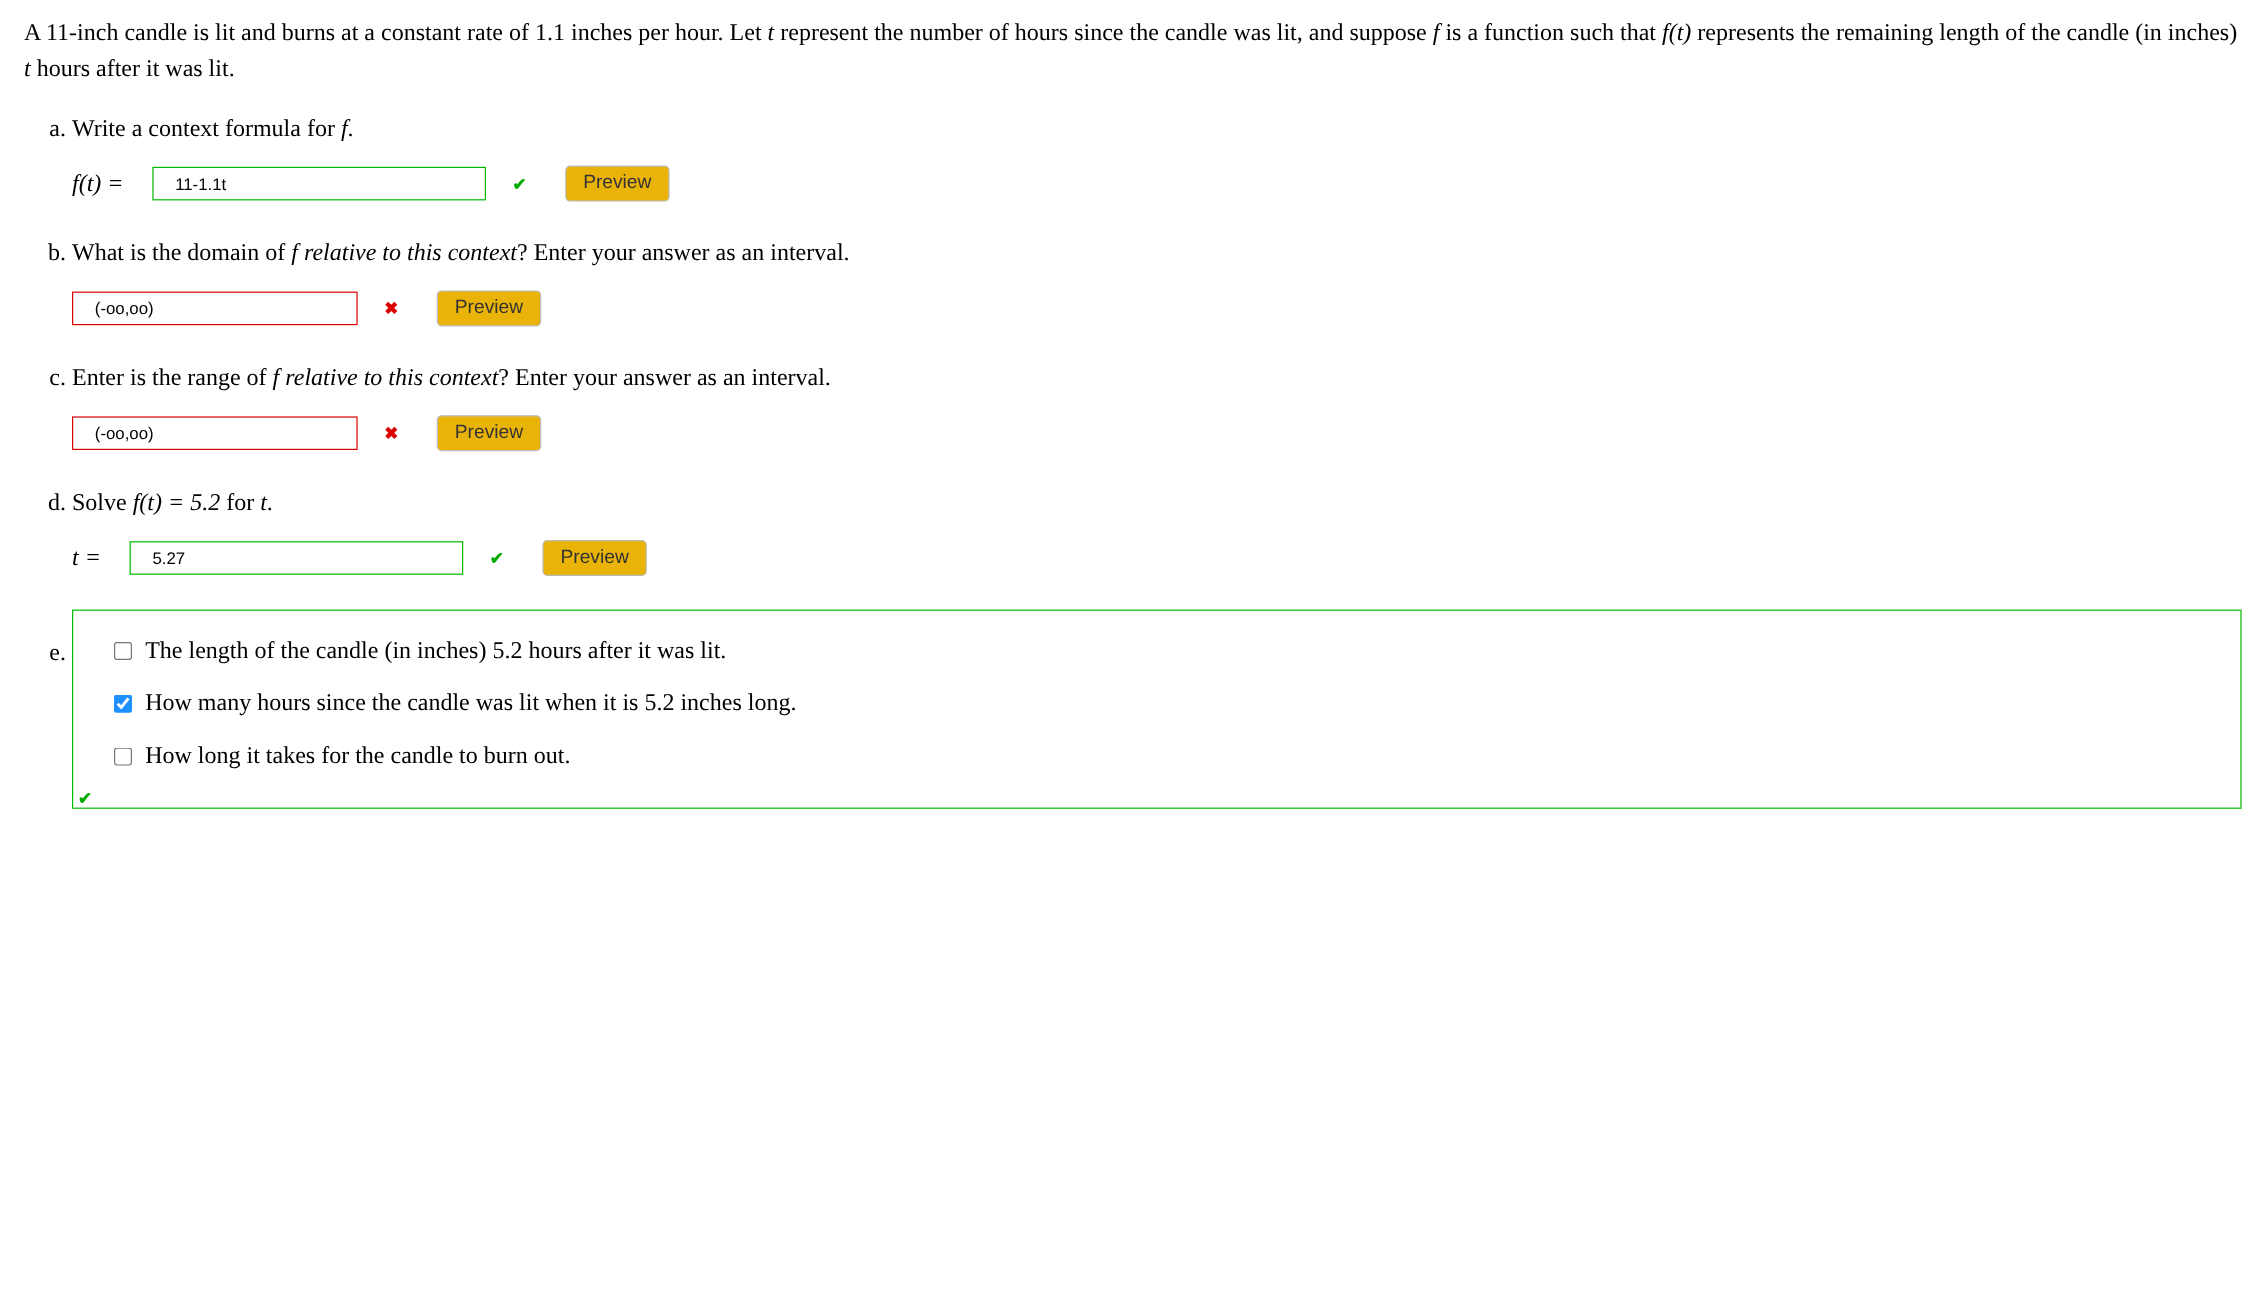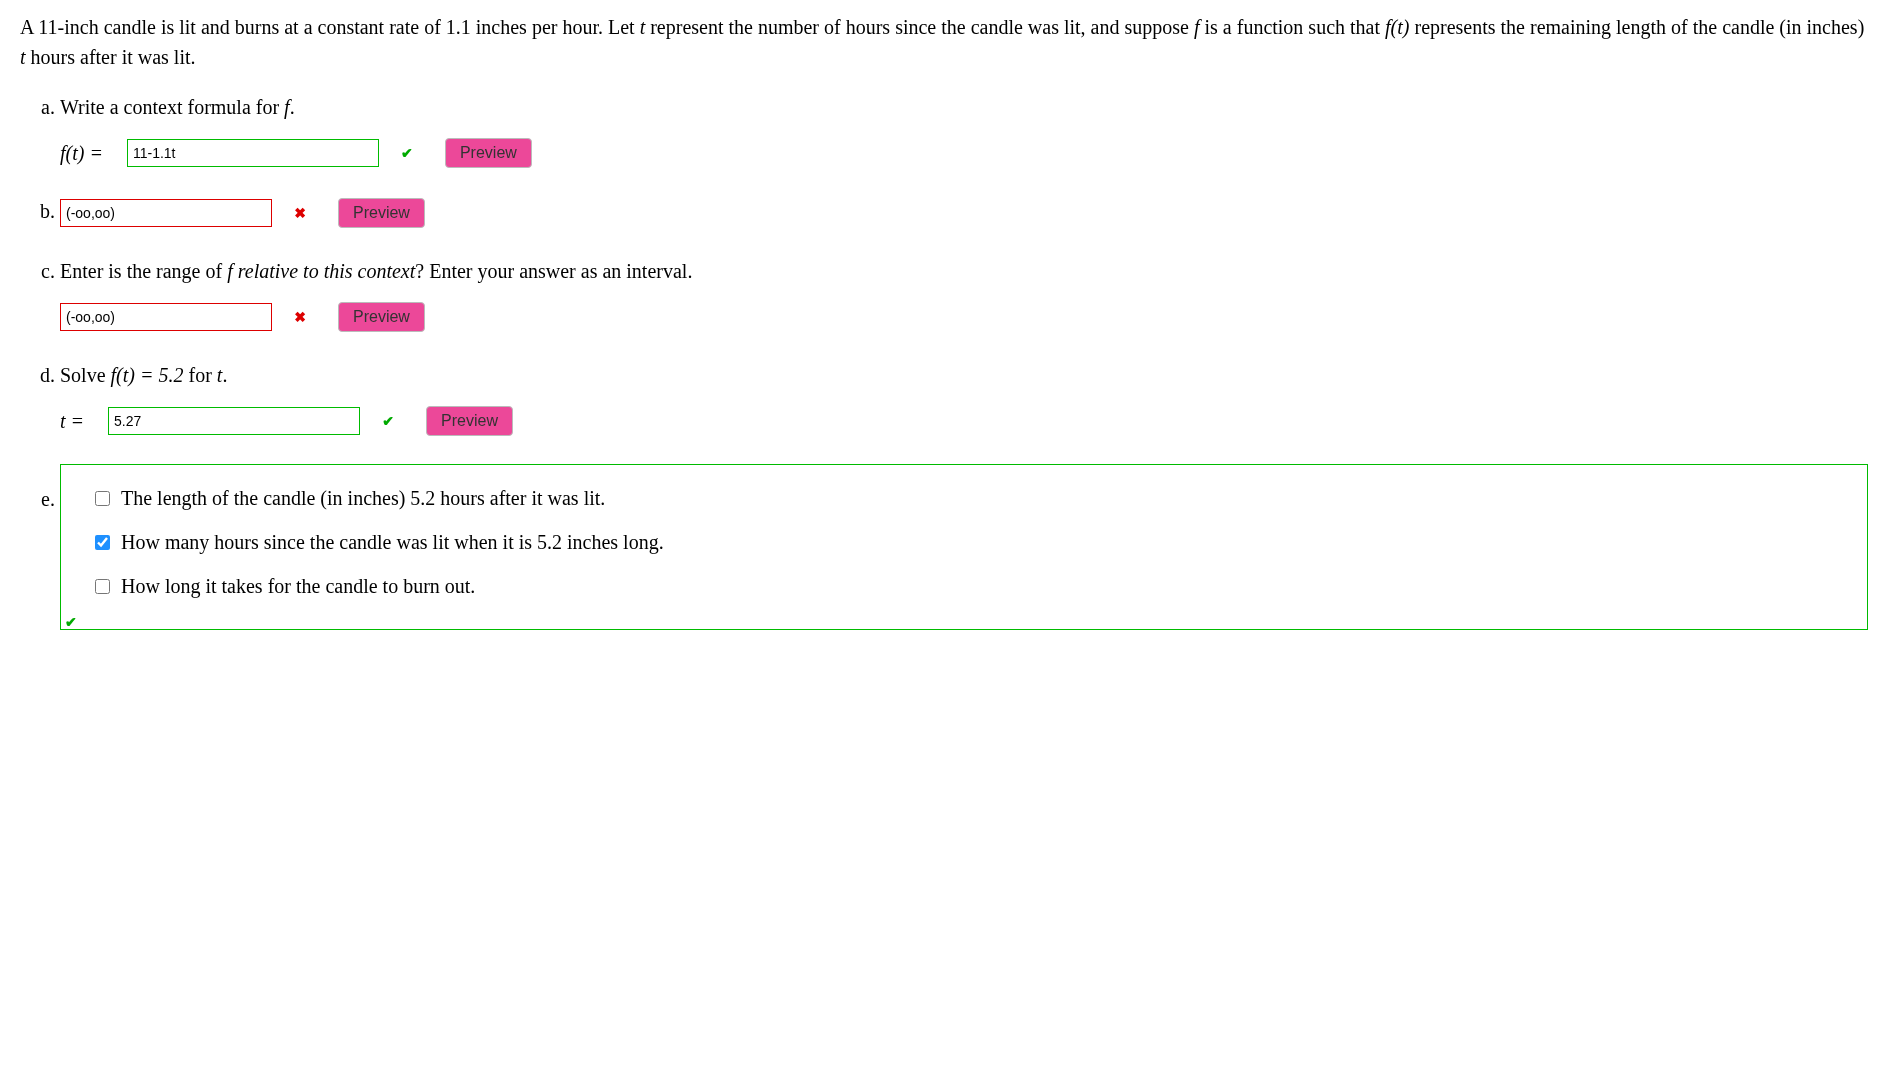--- a/index.html
+++ b/index.html
@@ -34,21 +34,21 @@
     gap: 20px;
   }
   .prefix {
     font-style: italic;
     font-family: Georgia, serif;
     margin-right: 4px;
   }
   .answer-input {
     font-family: Arial, sans-serif;
     font-size: 14px;
-    padding: 3px 5px;
+    padding: 3px 18px;
     height: 20px;
     border: 1px solid #999;
     outline: none;
   }
   .answer-input.correct {
     border: 1.5px solid #0b0;
     width: 240px;
   }
   .answer-input.incorrect {
     border: 1.5px solid #d00;
@@ -65,21 +65,21 @@
   .mark.correct {
     color: #0a0;
   }
   .mark.incorrect {
     color: #d00;
   }
   .preview-btn {
     font-family: Arial, sans-serif;
     font-size: 16px;
     padding: 5px 14px;
-    background: #ec4899;
+    background: #eab308;
     border: 1px solid #bbb;
     border-radius: 4px;
     cursor: pointer;
     margin-left: 10px;
     color: #333;
   }
   .checkbox-group {
     border: 1.5px solid #0b0;
     padding: 18px 44px 14px 30px;
     margin-top: 8px;
@@ -122,20 +122,23 @@
     </div>
     <div class="answer-row">
       <span class="prefix">f(t) = </span>
       <input type="text" class="answer-input correct" value="11-1.1t" style="">
       <span class="mark correct">✔</span>
       <button class="preview-btn">Preview</button>
     </div>
   </li>
 
   <li>
+    <div class="question">
+      <span>What is the domain of </span><span class="italic">f</span><span class="italic"> relative to this context</span><span>? Enter your answer as an interval.</span>
+    </div>
     <div class="answer-row">
       <input type="text" class="answer-input incorrect" value="(-oo,oo)" style="">
       <span class="mark incorrect">✖</span>
       <button class="preview-btn">Preview</button>
     </div>
   </li>
 
   <li>
     <div class="question">
       <span>Enter is the range of </span><span class="italic">f</span><span class="italic"> relative to this context</span><span>? Enter your answer as an interval.</span>

